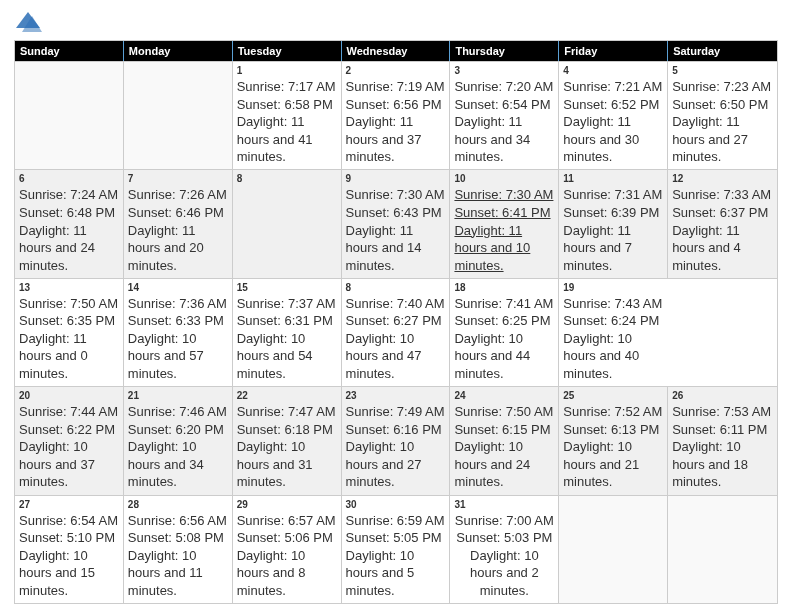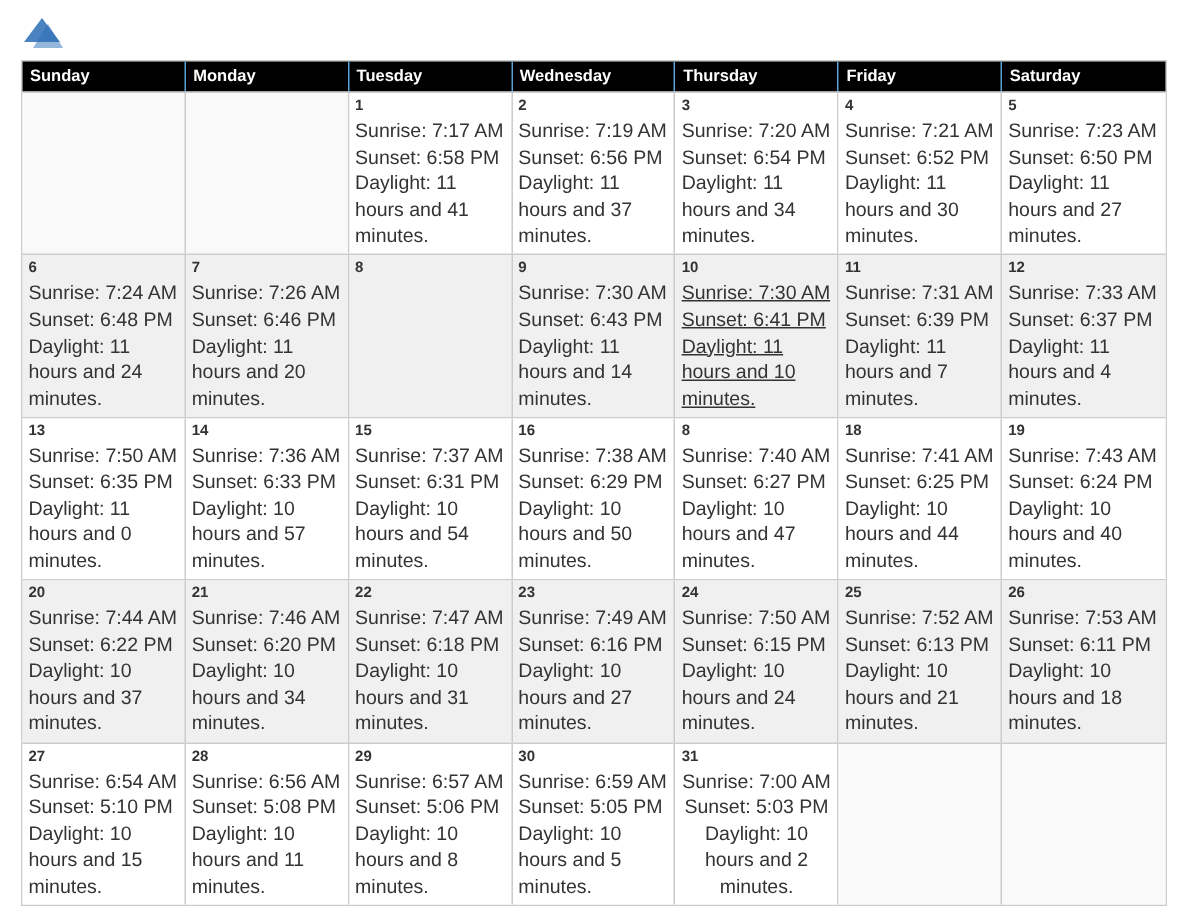--- a/index.html
+++ b/index.html
@@ -231,26 +231,20 @@
 Sunset: 6:33 PM
 Daylight: 10 hours and 57 minutes.</div>
           </div>
           <div class="cal-cell">
             <span class="day-num">15</span>
             <div class="day-info" style="white-space: pre-line;">Sunrise: 7:37 AM
 Sunset: 6:31 PM
 Daylight: 10 hours and 54 minutes.</div>
           </div>
           <div class="cal-cell">
-            <span class="day-num">16</span>
-            <div class="day-info" style="white-space: pre-line;">Sunrise: 7:38 AM
-Sunset: 6:29 PM
-Daylight: 10 hours and 50 minutes.</div>
-          </div>
-          <div class="cal-cell">
             <span class="day-num">8</span>
             <div class="day-info" style="white-space: pre-line;">Sunrise: 7:40 AM
 Sunset: 6:27 PM
 Daylight: 10 hours and 47 minutes.</div>
           </div>
           <div class="cal-cell">
             <span class="day-num">18</span>
             <div class="day-info" style="white-space: pre-line;">Sunrise: 7:41 AM
 Sunset: 6:25 PM
 Daylight: 10 hours and 44 minutes.</div>

